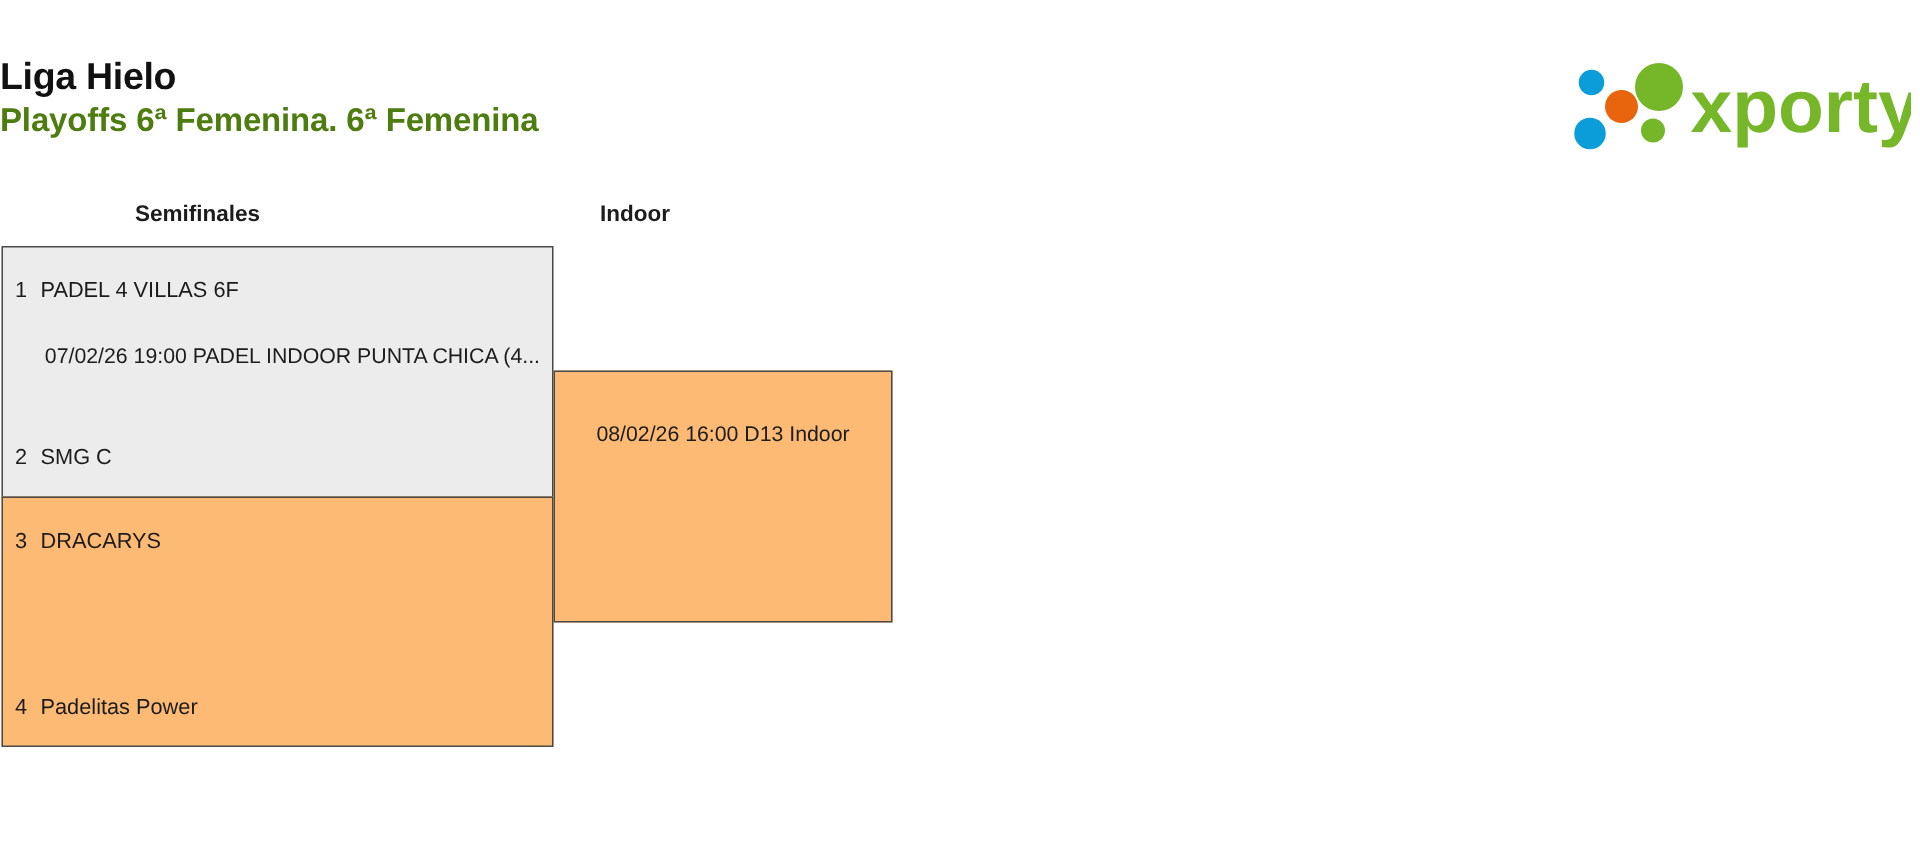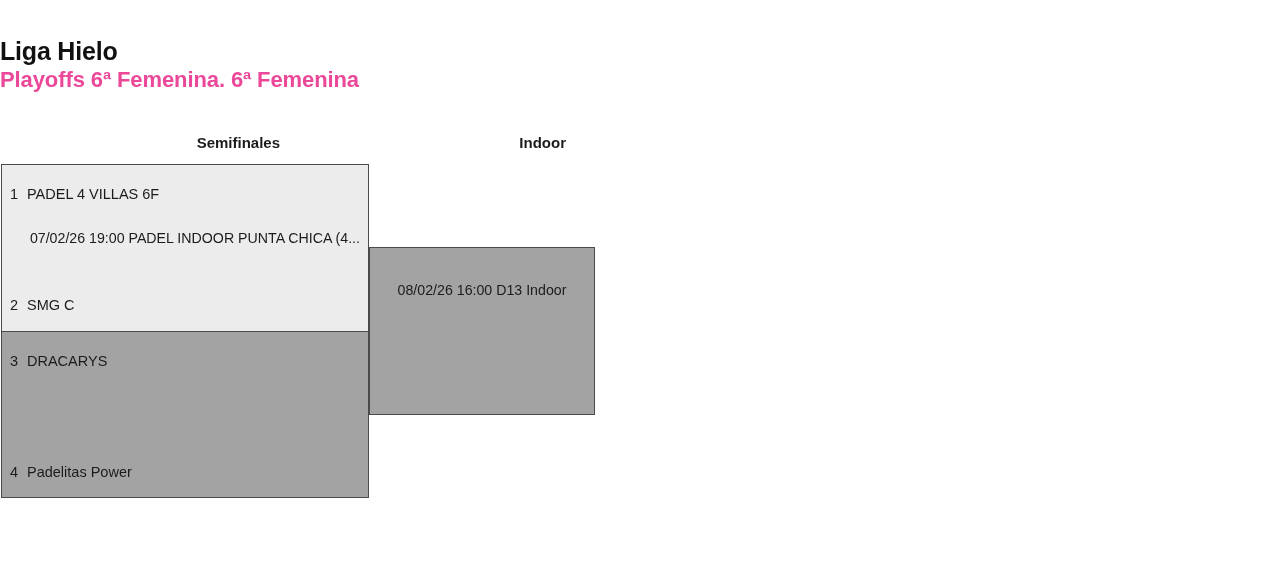--- a/index.html
+++ b/index.html
@@ -36,53 +36,53 @@
     line-height: 30px;
     letter-spacing: -0.2px;
     color: #111111;
     white-space: nowrap;
   }
   .title-sub {
     font-size: 22px;
     font-weight: bold;
     line-height: 28px;
     letter-spacing: -0.1px;
-    color: #ec4899;
+    color: #4d7c0f;
     white-space: nowrap;
   }
 
   
   .logo {
     position: absolute;
     right: 6px;
     top: 4px;
     width: 230px;
     height: 62px;
   }
   .logo svg { display: block; width: 230px; height: 62px; }
 
   
   .round-head {
     position: absolute;
     font-size: 15px;
     font-weight: bold;
     color: #1c1c1c;
-    text-align: right;
+    text-align: left;
     white-space: nowrap;
   }
   .round-head.semis { left: 90px; top: 98px; width: 190px; }
   .round-head.final { left: 400px; top: 98px; width: 166px; }
 
   
   .bracket { position: absolute; left: 0; top: 0; }
 
   .match {
     position: absolute;
     border: 1px solid #4a4a4a;
-    background: #a3a3a3;
+    background: #fdba74;
   }
   .match.shaded { background: #ececec; }
 
   .match.sf1 { left: 1px; top: 128px; width: 368px; height: 168px; }
   .match.sf2 { left: 1px; top: 295px; width: 368px; height: 167px; }
   .match.fin { left: 369px; top: 211px; width: 226px; height: 168px; }
 
   .slot {
     position: absolute;
     left: 0;
@@ -129,20 +129,32 @@
 <body>
 
 <div id="page">
 
   <div class="header">
     <div class="titles">
       <div class="title-main">Liga Hielo</div>
       <div class="title-sub">Playoffs 6ª Femenina. 6ª Femenina</div>
     </div>
 
+    <div class="logo">
+      <svg viewBox="0 0 230 62" xmlns="http://www.w3.org/2000/svg">
+
+        <circle cx="17" cy="15" r="8.5" fill="#0b9dda"></circle>
+        <circle cx="16" cy="49" r="10.5" fill="#0b9dda"></circle>
+        <circle cx="37" cy="31" r="11" fill="#e8650d"></circle>
+        <circle cx="62" cy="18" r="16" fill="#76b729"></circle>
+        <circle cx="58" cy="47" r="8" fill="#76b729"></circle>
+
+        <text x="83" y="48" font-family="'Liberation Sans', sans-serif" font-size="50" font-weight="bold" fill="#76b729">xporty</text>
+      </svg>
+    </div>
   </div>
 
   <div class="round-head semis">Semifinales</div>
   <div class="round-head final">Indoor</div>
 
   <div class="bracket">
 
     <div class="match sf1 shaded">
       <div class="slot top">
         <span class="seed">1</span>

